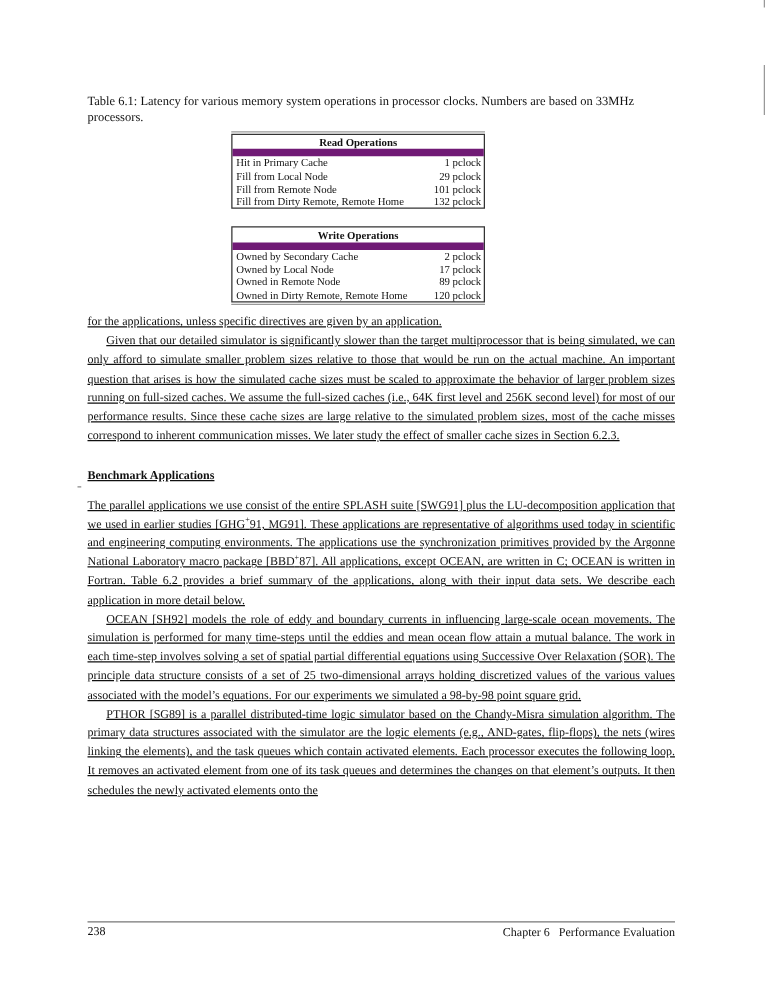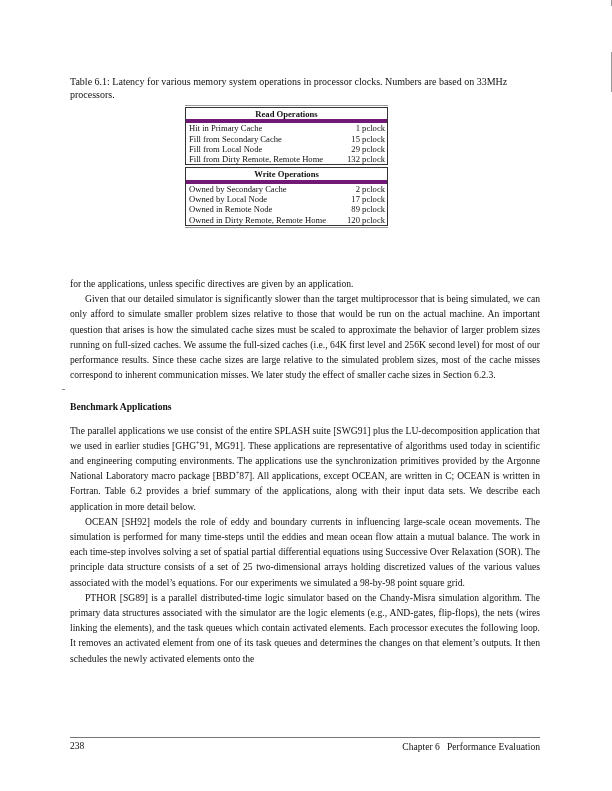--- a/index.html
+++ b/index.html
@@ -14,33 +14,34 @@
     }
     .tbl {
       position: absolute; left: 185px; top: 105px; width: 203px;
       font-size: 8.6px; line-height: 10.3px;
       border-top: 1px solid #999;
     }
     .tbl-block {
       border: 1px solid #333;
       margin-top: 1px;
     }
-    .tbl-block + .tbl-block { margin-top: 2px; }
+    .tbl-block + .tbl-block { margin-top: 14px; }
     .tbl-head {
       text-align: center; font-weight: bold;
-      border-bottom: 4px solid #701a75;
+      border-bottom: 6px solid #701a75;
       padding: 1px 0 0 0;
     }
     .tbl-row { display: flex; justify-content: space-between; padding: 0 2px 0 3px; font-family: Liberation Serif, serif; }
     .tbl-row .v { text-align: center; white-space: nowrap; }
     .tbl-bottom { border-top: 1px solid #999; margin-top: 1px; }
     .body-text {
-      position: absolute; left: 70px; top: 276px; width: 470px;
+      position: absolute; left: 70px; top: 250px; width: 470px;
       font-size: 9.6px; line-height: 15.2px;
       text-align: justify;
+      text-decoration: underline;
     }
     .body-text p { margin: 0; }
     .indent { text-indent: 15px; }
     .section-heading {
       font-weight: bold; margin: 17px 0 8px 0 !important;
     }
     .footer-rule {
       position: absolute; left: 70px; top: 737px; width: 470px; height: 0;
       border-top: 1px solid #777;
     }
@@ -64,26 +65,26 @@
 <div class="caption">Table 6.1: Latency for various memory system operations in processor clocks. Numbers are based on 33MHz processors.</div>
 
 <div class="tbl">
   <div class="tbl-block">
     <div class="tbl-head">Read Operations</div>
     <div class="tbl-row">
       <span>Hit in Primary Cache</span>
       <span class="v">1 pclock</span>
     </div>
     <div class="tbl-row">
-      <span>Fill from Secondary Cache</span>
-      <span class="v">15 pclock</span>
+      <span>Fill from Local Node</span>
+      <span class="v">29 pclock</span>
     </div>
     <div class="tbl-row">
-      <span>Fill from Local Node</span>
-      <span class="v">29 pclock</span>
+      <span>Fill from Remote Node</span>
+      <span class="v">101 pclock</span>
     </div>
     <div class="tbl-row">
       <span>Fill from Dirty Remote, Remote Home</span>
       <span class="v">132 pclock</span>
     </div>
   </div>
   <div class="tbl-block">
     <div class="tbl-head">Write Operations</div>
     <div class="tbl-row">
       <span>Owned by Secondary Cache</span>

